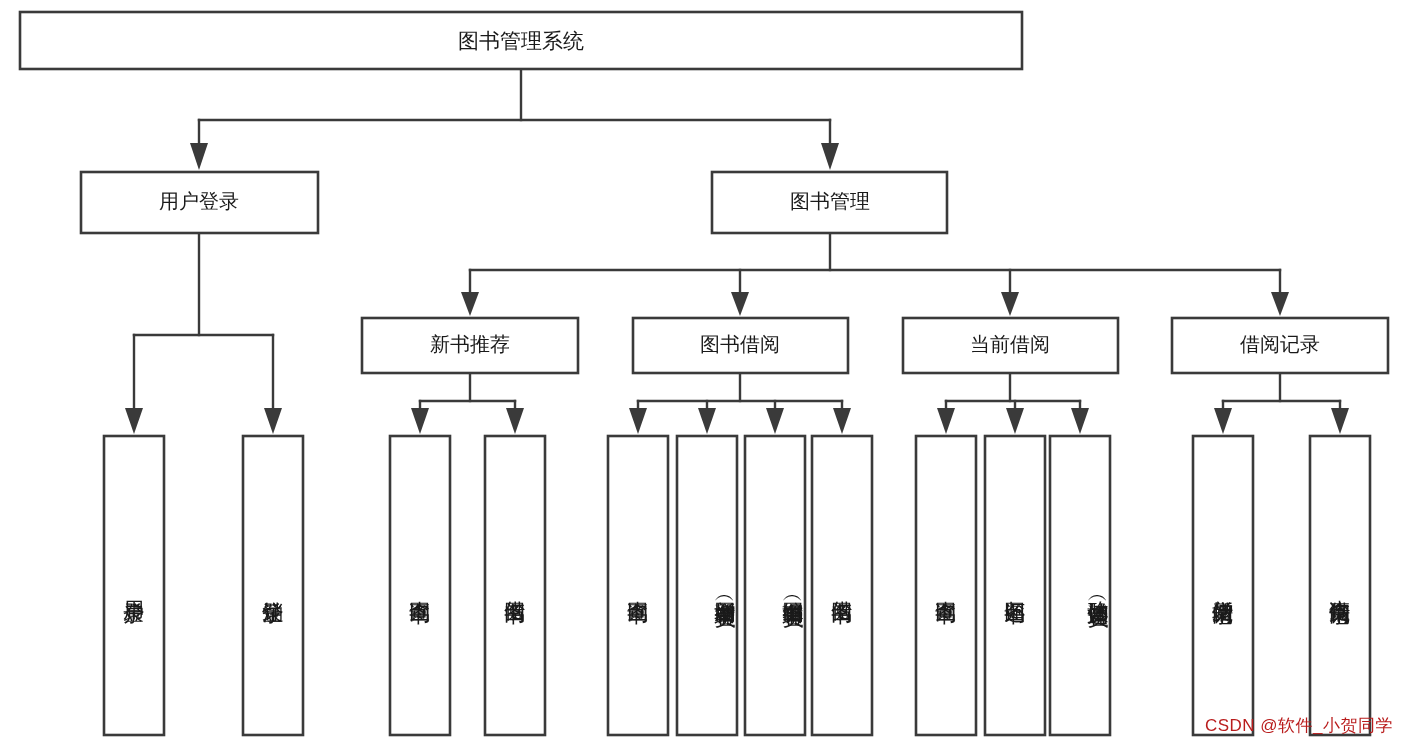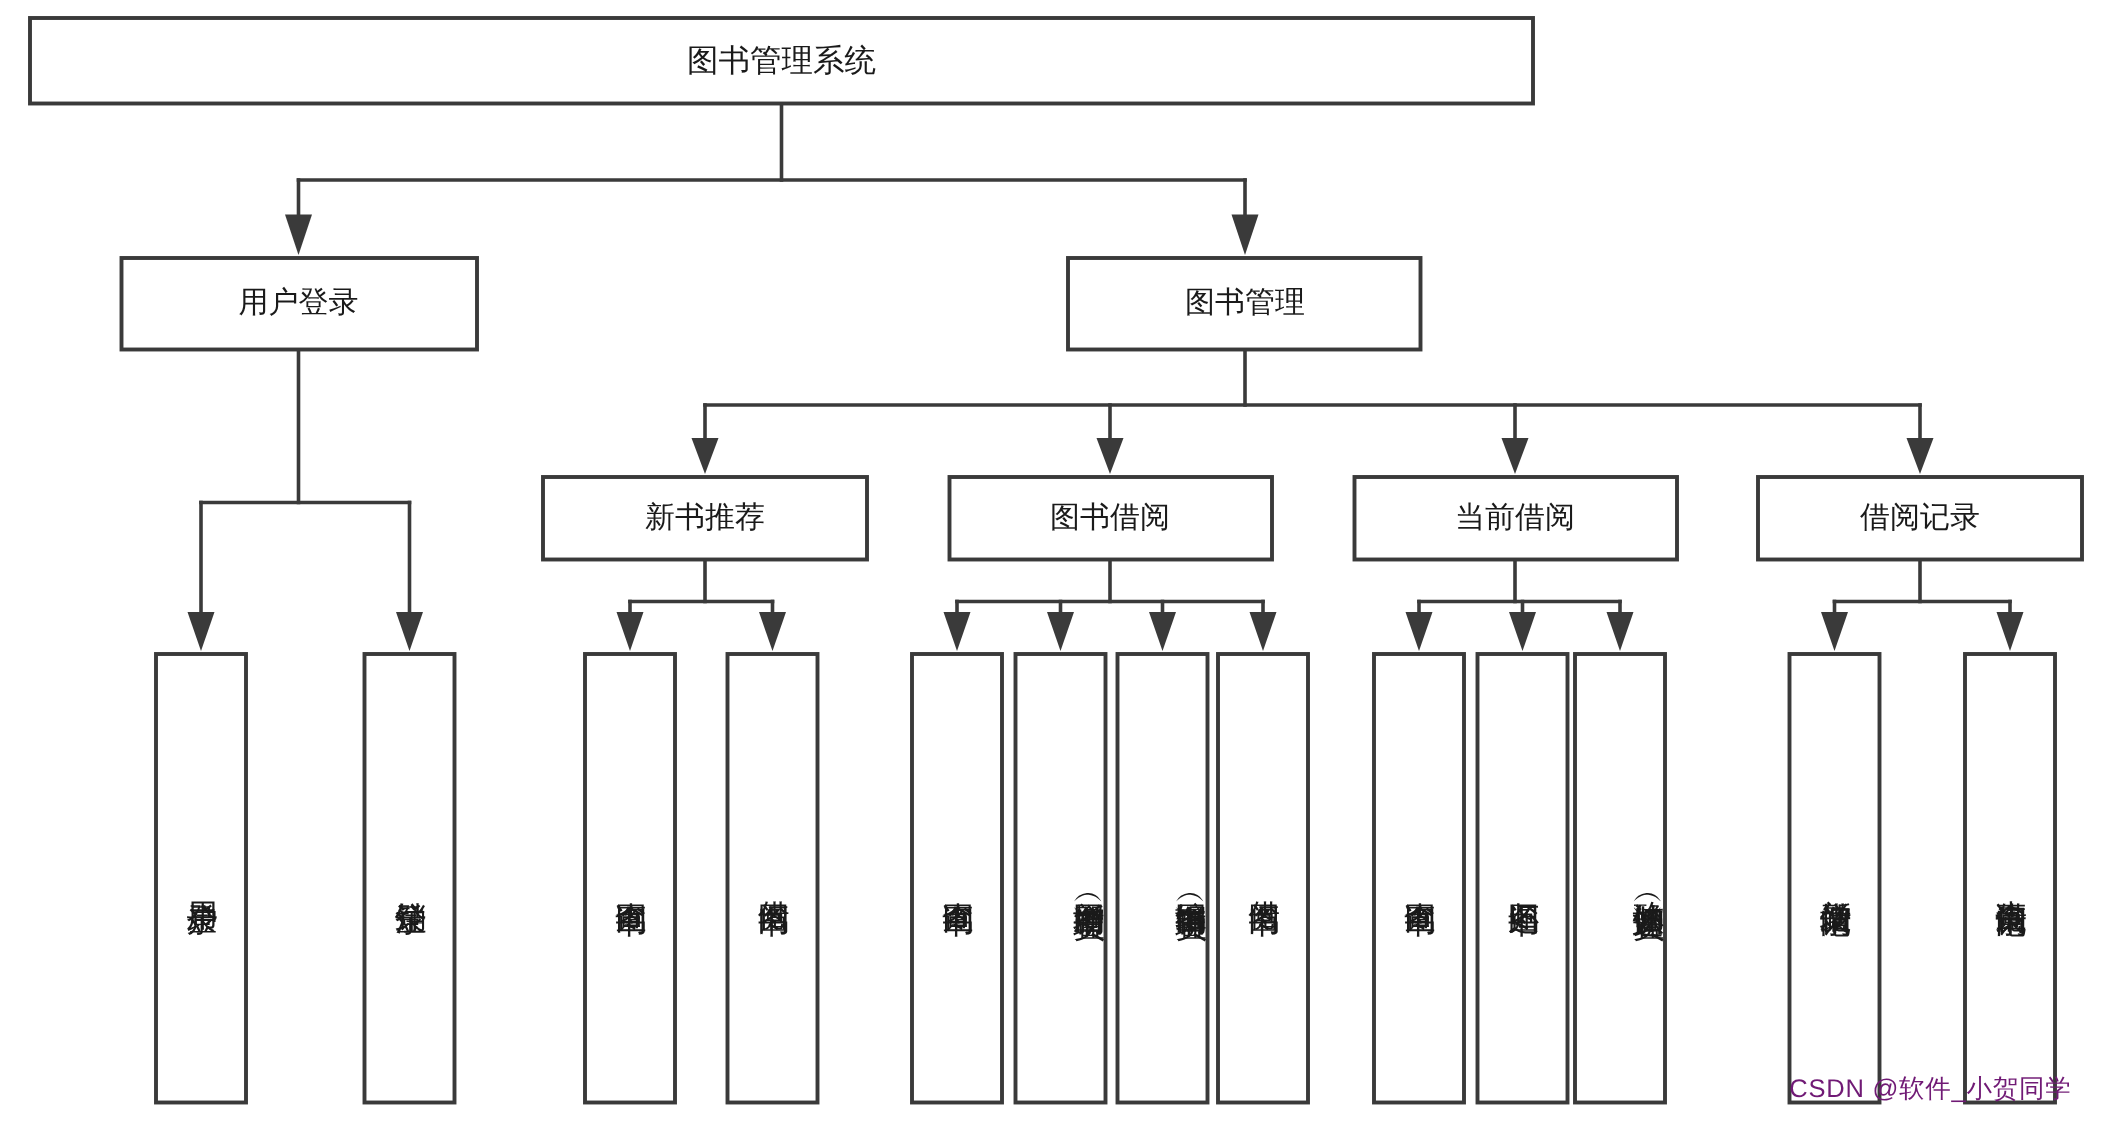--- a/index.html
+++ b/index.html
@@ -66,25 +66,25 @@
     color: #1a1a1a;
     letter-spacing: 1px;
     display: flex;
     align-items: center;
     justify-content: center;
     white-space: nowrap;
     pointer-events: none;
   }
   #watermark {
     position: absolute;
-    right: 24px;
+    right: 12px;
     bottom: 4px;
     font-family: "Liberation Sans", sans-serif;
     font-size: 17px;
-    color: #701a75;
+    color: #b91c1c;
     white-space: nowrap;
     letter-spacing: 0.5px;
   }
 </style>
 </head>
 <body>
 
 <div id="diagram-root">
 
   <svg id="flowchart" viewBox="0 0 1405 747">

